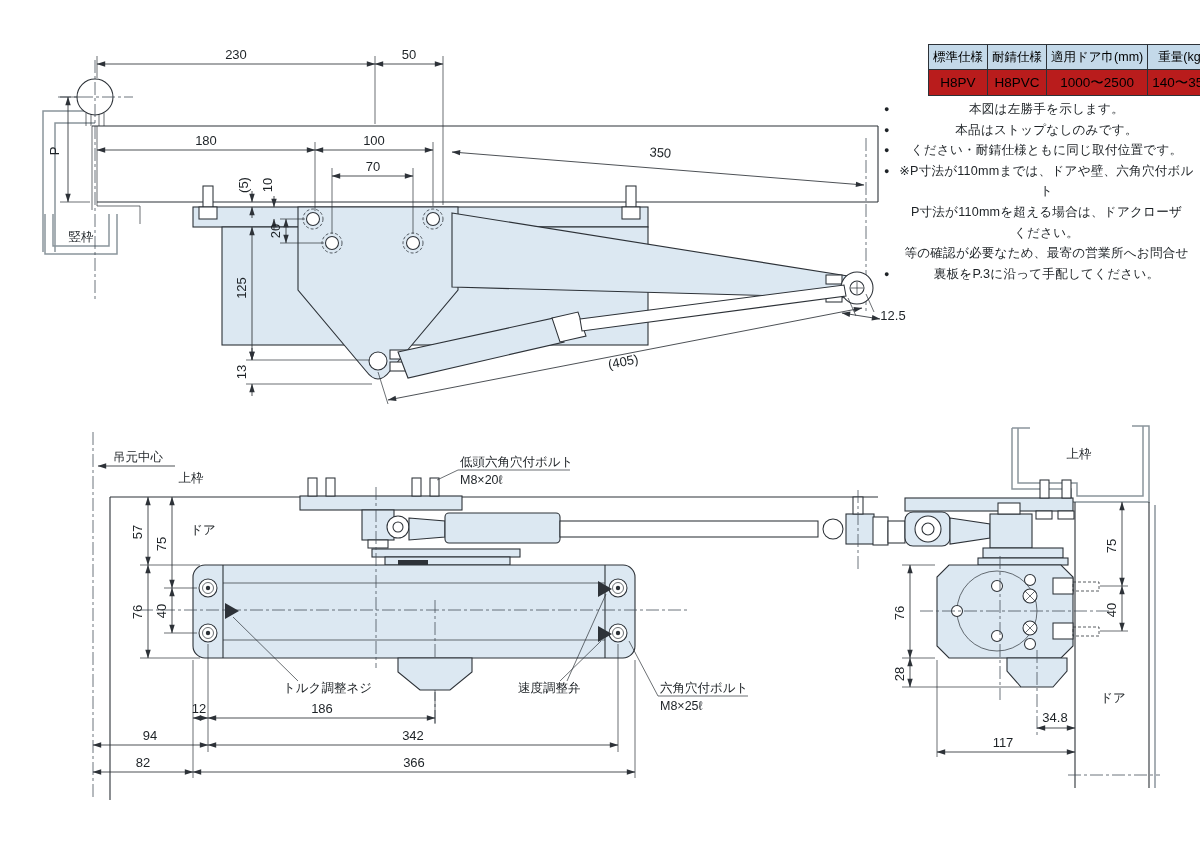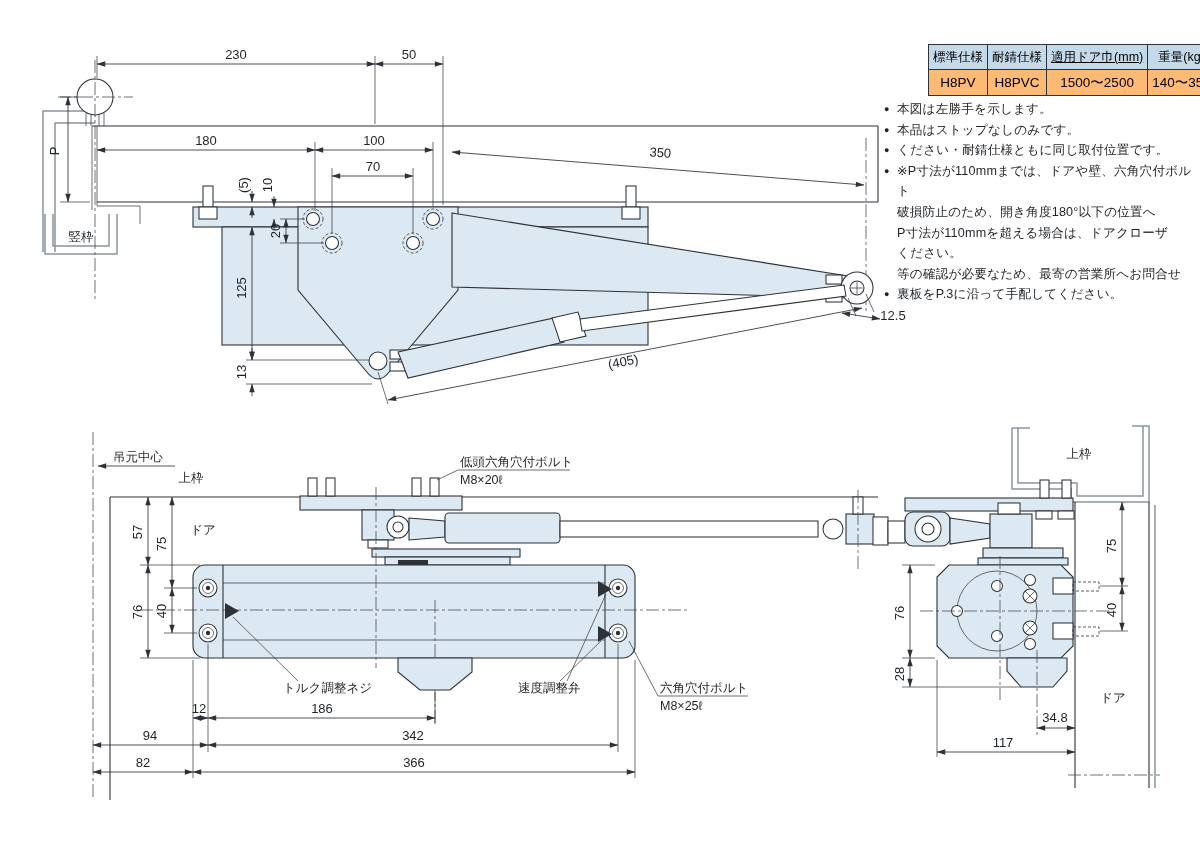--- a/index.html
+++ b/index.html
@@ -14,27 +14,27 @@
   .cl{stroke:#47525c;stroke-width:.8;stroke-dasharray:13 3 3 3;fill:none;}
   .dim{stroke:#2d3238;stroke-width:.85;fill:none;}
   .gray{stroke:#8b959c;stroke-width:1.5;fill:none;}
   .dark{fill:#2d3238;stroke:none;}
   .dash{stroke:#2d3238;stroke-width:.8;stroke-dasharray:3 2;fill:none;}
   
   .spec{position:absolute;left:928px;top:44px;border-collapse:collapse;padding-left:28px;}
   .spec th,.spec td{border:1.4px solid #2d3238;text-align:center;padding:2px 4px;
         font-weight:normal;white-space:nowrap;}
   .spec th{background:#c4d9e9;font-size:12.5px;height:20px;}
-  .spec td{background:#fdba74;font-size:13.5px;height:21px;}
-  .c1{width:58px;}.c2{width:58px;margin-top:21px;}.c3{width:92px;text-decoration:underline;}.c4{width:64px;}
+  .spec td{background:#b91c1c;font-size:13.5px;height:21px;}
+  .c1{width:58px;}.c2{width:58px;margin-top:21px;}.c3{width:92px;}.c4{width:64px;}
   
   .notes{position:absolute;left:884px;top:99px;width:312px;}
   .note-line{display:flex;font-size:12.6px;line-height:20.6px;color:#1d2226;}
   .note-line .b{width:13px;flex:0 0 13px;font-size:9px;line-height:20.6px;}
-  .note-line .t{flex:1;letter-spacing:.2px;}
+  .note-line .t{flex:1;letter-spacing:.2px;text-align:center;}
 </style>
 </head>
 <body>
 
 <div class="page">
 
 <svg width="1200" height="848" viewBox="0 0 1200 848">
   <defs>
     <marker id="ar" viewBox="0 0 10 8" refX="9.6" refY="4" markerWidth="11" markerHeight="8" orient="auto-start-reverse">
           <path d="M0,0.8 L10,4 L0,7.2 Z" fill="#2d3238"></path>
@@ -366,21 +366,21 @@
     <tbody>
         <tr>
       <th class="c1">標準仕様</th>
       <th class="c2">耐錆仕様</th>
       <th class="c3">適用ドア巾(mm)</th>
       <th class="c4">重量(kg)</th>
     </tr>
     <tr>
       <td>H8PV</td>
       <td>H8PVC</td>
-      <td>1500〜2500</td>
+      <td>1000〜2500</td>
       <td>140〜350</td>
     </tr>
   </tbody>
     </table>
 
   
   <div class="notes">
     <div class="note-line">
         <span class="b">●</span>
         <span class="t">本図は左勝手を示します。</span>
@@ -392,24 +392,20 @@
     <div class="note-line">
         <span class="b">●</span>
         <span class="t">ください・耐錆仕様ともに同じ取付位置です。</span>
       </div>
     <div class="note-line">
         <span class="b">●</span>
         <span class="t">※P寸法が110mmまでは、ドアや壁、六角穴付ボルト</span>
       </div>
     <div class="note-line">
         <span class="b"></span>
-        <span class="t">破損防止のため、開き角度180°以下の位置へ</span>
-      </div>
-    <div class="note-line">
-        <span class="b"></span>
         <span class="t">P寸法が110mmを超える場合は、ドアクローザ</span>
       </div>
     <div class="note-line">
         <span class="b"></span>
         <span class="t">ください。</span>
       </div>
     <div class="note-line">
         <span class="b"></span>
         <span class="t">等の確認が必要なため、最寄の営業所へお問合せ</span>
       </div>

